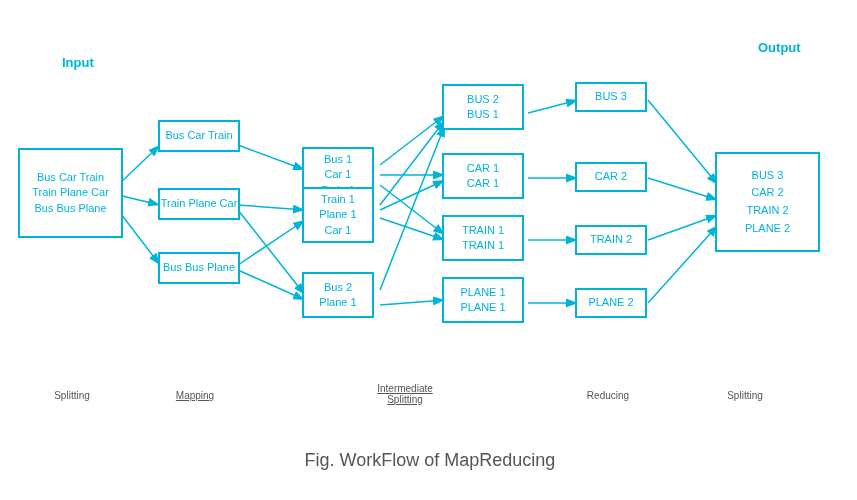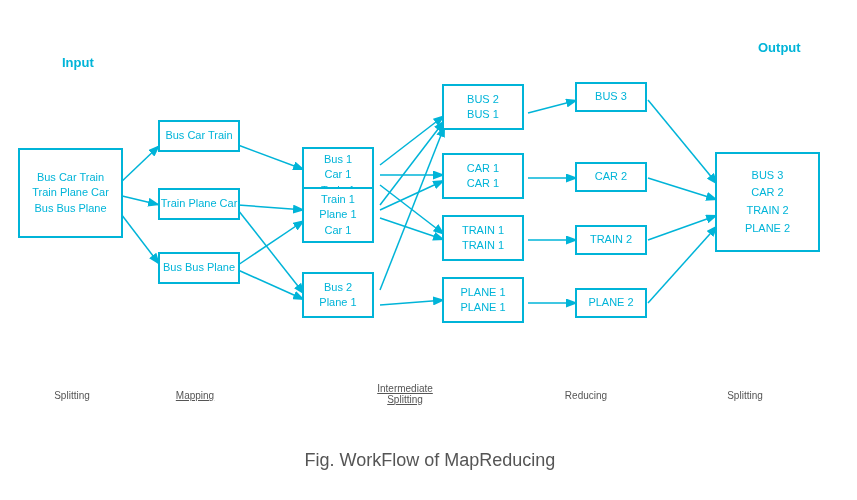--- a/index.html
+++ b/index.html
@@ -146,17 +146,17 @@
   <div class="box" style="left:575px; top:225px; width:72px; height:30px;">TRAIN 2</div>
   <div class="box" style="left:575px; top:288px; width:72px; height:30px;">PLANE 2</div>
 
   <div class="label" style="left:718px; top:40px;">Output</div>
 
   <div class="box" style="left:715px; top:152px; width:105px; height:100px; font-size:11px; line-height:1.6;">BUS 3<br>CAR 2<br>TRAIN 2<br>PLANE 2</div>
 
   <div class="stage-label" style="left:32px; top:390px; width:80px;">Splitting</div>
   <div class="stage-label" style="left:155px; top:390px; width:80px;text-decoration:underline;">Mapping</div>
   <div class="stage-label" style="left:355px; top:383px; width:100px;text-decoration:underline;">Intermediate<br>Splitting</div>
-  <div class="stage-label" style="left:546px; top:390px; width:80px;">Reducing</div>
+  <div class="stage-label" style="left:568px; top:390px; width:80px;">Reducing</div>
   <div class="stage-label" style="left:700px; top:390px; width:90px;">Splitting</div>
 
   <div class="fig-label" style="left:270px; top:450px; width:320px;">Fig. WorkFlow of MapReducing</div>
 </div>
 
 </body></html>

